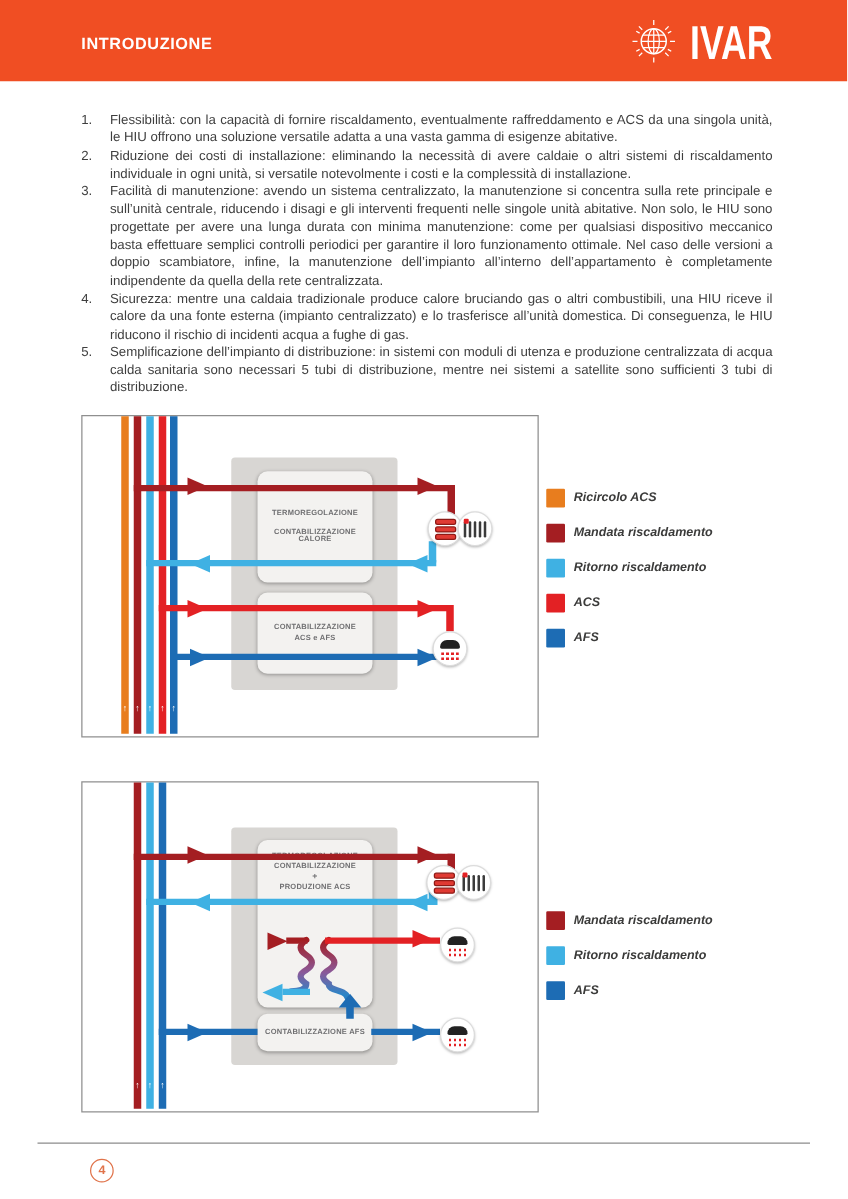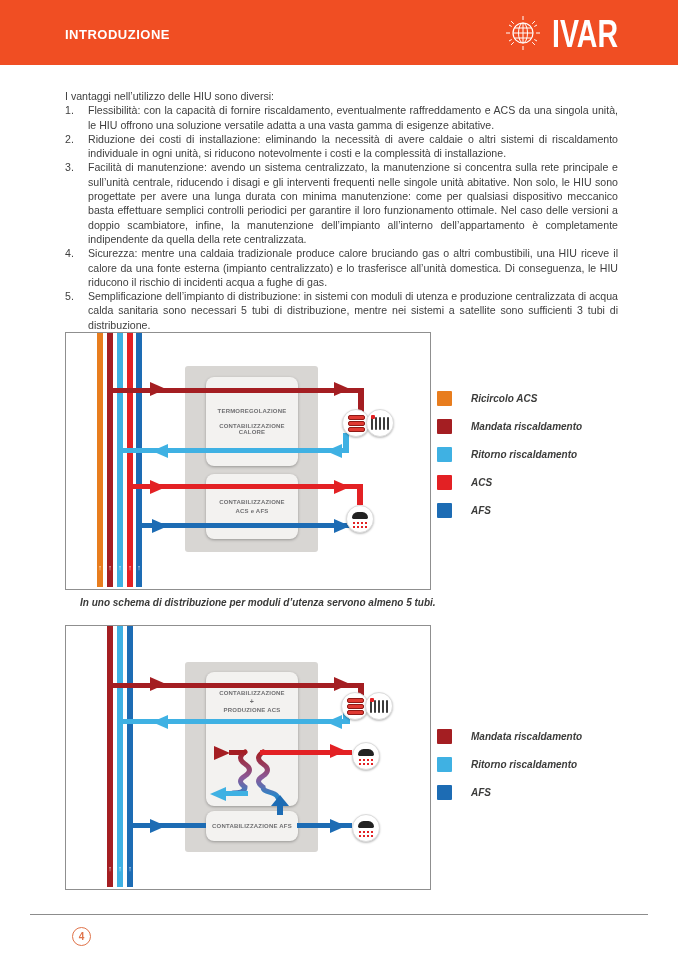--- a/index.html
+++ b/index.html
@@ -39,21 +39,21 @@
   .radmark{position:absolute;left:4px;top:5px;width:4px;height:4px;background:#E32124;border-radius:1px;}
   .shower{position:relative;height:100%;}
   .shower .dome{position:absolute;left:5px;top:6px;width:16px;height:7px;background:#222;
                 border-radius:8px 8px 2px 2px;}
   .shower .spray{position:absolute;left:6px;width:14px;height:2px;
                  background:repeating-linear-gradient(90deg,#E32124 0 2px,transparent 2px 4px);}
   
   .legend{position:absolute;}
   .lrow{display:flex;align-items:center;margin-bottom:13px;height:15px;}
   .lsq{width:15px;height:15px;border-radius:1px;flex:none;}
-  .llab{margin-left:19px;font-size:10px;font-weight:bold;font-style:italic;color:#3B3B3A;white-space:nowrap;}
+  .llab{margin-left:7px;font-size:10px;font-weight:bold;font-style:italic;color:#3B3B3A;white-space:nowrap;}
   
   .cap{position:absolute;font-size:10px;font-weight:bold;font-style:italic;color:#3A3A39;white-space:nowrap;}
   .rule{position:absolute;height:1px;background:#8C8C8C;}
   .pgnum{position:absolute;width:19px;height:19px;border:1.5px solid #E0734A;border-radius:50%;
          color:#E0734A;font-size:10px;font-weight:bold;display:flex;align-items:center;justify-content:center;box-sizing:border-box;}
 </style>
 </head>
 <body>
 
 <div class="page">
@@ -83,28 +83,27 @@
             <line x1="10.7" y1="28.5" x2="8" y2="30"></line>
         </g>
       </svg>
       <svg width="72" height="44" viewBox="0 0 72 44">
         <text x="1" y="36" font-size="38" font-weight="bold" font-family="Liberation Sans, sans-serif" fill="#fff" textLength="66" lengthAdjust="spacingAndGlyphs">IVAR</text>
       </svg>
     </div>
   </div>
 
   <div class="bodytext">
-    <p class="intro">I vantaggi nell’utilizzo delle HIU sono diversi:</p>
     <div class="li">
       <span class="n">1.</span>
       <span class="t">Flessibilità: con la capacità di fornire riscaldamento, eventualmente raffreddamento e ACS da una singola unità, le HIU offrono una soluzione versatile adatta a una vasta gamma di esigenze abitative.</span>
     </div>
     <div class="li">
       <span class="n">2.</span>
-      <span class="t">Riduzione dei costi di installazione: eliminando la necessità di avere caldaie o altri sistemi di riscaldamento individuale in ogni unità, si riducono notevolmente i costi e la complessità di installazione.</span>
+      <span class="t">Riduzione dei costi di installazione: eliminando la necessità di avere caldaie o altri sistemi di riscaldamento individuale in ogni unità, si versatile notevolmente i costi e la complessità di installazione.</span>
     </div>
     <div class="li">
       <span class="n">3.</span>
       <span class="t">Facilità di manutenzione: avendo un sistema centralizzato, la manutenzione si concentra sulla rete principale e sull’unità centrale, riducendo i disagi e gli interventi frequenti nelle singole unità abitative. Non solo, le HIU sono progettate per avere una lunga durata con minima manutenzione: come per qualsiasi dispositivo meccanico basta effettuare semplici controlli periodici per garantire il loro funzionamento ottimale. Nel caso delle versioni a doppio scambiatore, infine, la manutenzione dell’impianto all’interno dell’appartamento è completamente indipendente da quella della rete centralizzata.</span>
     </div>
     <div class="li">
       <span class="n">4.</span>
       <span class="t">Sicurezza: mentre una caldaia tradizionale produce calore bruciando gas o altri combustibili, una HIU riceve il calore da una fonte esterna (impianto centralizzato) e lo trasferisce all’unità domestica. Di conseguenza, le HIU riducono il rischio di incidenti acqua a fughe di gas.</span>
     </div>
     <div class="li">
@@ -198,21 +197,20 @@
     <div class="lrow">
       <div class="lsq" style="background-color: rgb(227, 33, 36);"></div>
       <span class="llab">ACS</span>
     </div>
     <div class="lrow">
       <div class="lsq" style="background-color: rgb(29, 108, 180);"></div>
       <span class="llab">AFS</span>
     </div>
   </div>
 
-  <div class="cap" style="left:80px;top:597px;">In uno schema di distribuzione per moduli d’utenza servono almeno 5 tubi.</div>
 
   <div class="diag" style="left:65px;top:625px;width:364px;height:263px;">
 
     <div class="v c-dr" style="left:41px;top:0;height:261px;"></div>
     <div class="v c-lb" style="left:51px;top:0;height:261px;"></div>
     <div class="v c-db" style="left:61px;top:0;height:261px;"></div>
 
     <div class="gunit" style="left:119px;top:36px;width:133px;height:190px;"></div>
     <div class="wbox" style="left:140px;top:46px;width:92px;height:134px;justify-content:flex-start;padding-top:10px;box-sizing:border-box;gap:2px;">
       <div>TERMOREGOLAZIONE</div>

